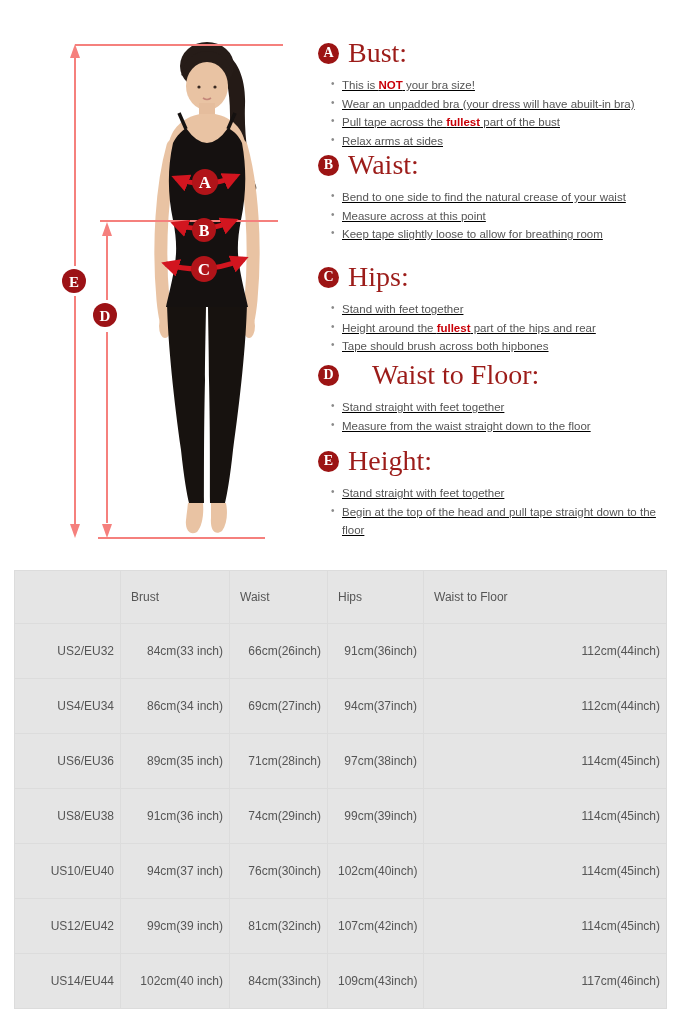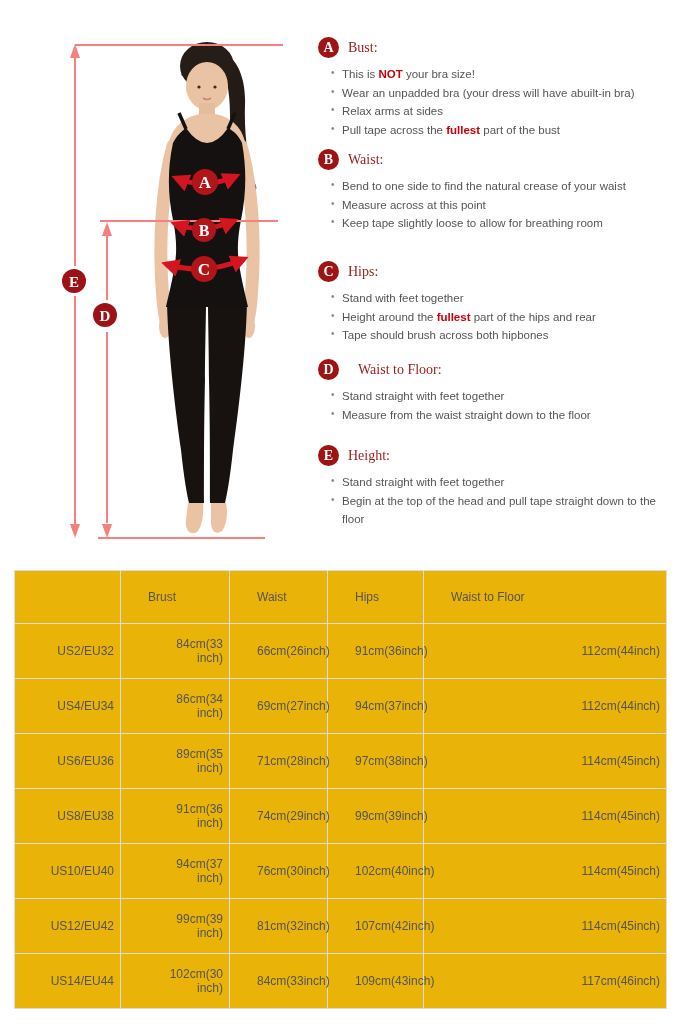--- a/index.html
+++ b/index.html
@@ -9,31 +9,31 @@
   #figure-svg{position:absolute;left:0;top:0;}
 
   
   #sections{position:absolute;left:318px;top:0;width:356px;height:560px;}
   .section{position:absolute;left:0;width:356px;}
   .sec-0{top:37px}.sec-1{top:149px}.sec-2{top:261px}.sec-3{top:359px}.sec-4{top:445px}
   .sec-header{display:flex;align-items:center;gap:9px;}
   .sec-badge{flex:0 0 auto;width:21px;height:21px;border-radius:50%;background:#9c1414;color:#fff;
     font-family:"Liberation Serif",serif;font-weight:bold;font-size:14px;
     display:flex;align-items:center;justify-content:center;}
-  .sec-title{margin:0;font-family:"Liberation Serif",serif;font-weight:normal;font-size:14px;color:#9c1c19;}
-  .sec-3 .sec-title{margin-left:10px;}
-  .bullets{list-style:none;margin:7px 0 0 0;padding:0 0 0 13px;}
+  .sec-title{margin:0;font-family:"Liberation Serif",serif;font-weight:normal;font-size:28px;color:#9c1c19;}
+  .sec-3 .sec-title{margin-left:24px;}
+  .bullets{list-style:none;margin:7px 0 0 0;padding:0 0 0 13px;text-decoration:underline;}
   .bullets li{position:relative;padding-left:11px;font-size:11.5px;color:#555;line-height:1.62;max-width:336px;}
   .bullets li::before{content:"\2022";position:absolute;left:0;top:0;color:#8a8a8a;font-size:10px;}
   .em{color:#c90008;font-weight:bold;}
 
   
   #size-table{position:absolute;left:14px;top:570px;width:652px;border-collapse:collapse;table-layout:fixed;}
   #size-table th,#size-table td{border:1px solid #dcdcdc;font-weight:normal;text-align:left;
-    color:#555;font-size:12px;padding:0 6px 0 27px;vertical-align:middle;background:#eab308;}
+    color:#555;font-size:12px;padding:0 6px 0 10px;vertical-align:middle;background:#e5e5e5;}
   #size-table th{height:52px;}
   #size-table td{height:54px;text-align:right;}
   #size-table td.rowlabel{padding-left:18px;}
   .cw0{width:106px}.cw1{width:109px}.cw2{width:98px}.cw3{width:96px}.cw4{width:243px}
 </style>
 </head>
 <body>
 
 <div class="canvas">
 
@@ -118,22 +118,22 @@
 
   <div id="sections">
       <div class="section sec-0">
         <div class="sec-header">
           <span class="sec-badge">A</span>
           <h2 class="sec-title">Bust:</h2>
         </div>
         <ul class="bullets">
           <li><span>This is </span><span class="em">NOT</span><span> your bra size!</span></li>
           <li><span>Wear an unpadded bra (your dress will have abuilt-in bra)</span></li>
+          <li><span>Pull tape across the </span><span class="em">fullest</span><span> part of the bust</span></li>
           <li><span>Relax arms at sides</span></li>
-          <li><span>Pull tape across the </span><span class="em">fullest</span><span> part of the bust</span></li>
         </ul>
       </div>
       <div class="section sec-1">
         <div class="sec-header">
           <span class="sec-badge">B</span>
           <h2 class="sec-title">Waist:</h2>
         </div>
         <ul class="bullets">
           <li><span>Bend to one side to find the natural crease of your waist</span></li>
           <li><span>Measure across at this point</span></li>
@@ -228,21 +228,21 @@
         </tr>
         <tr>
           <td class="rowlabel">US12/EU42</td>
           <td>99cm(39 inch)</td>
           <td>81cm(32inch)</td>
           <td>107cm(42inch)</td>
           <td>114cm(45inch)</td>
         </tr>
         <tr>
           <td class="rowlabel">US14/EU44</td>
-          <td>102cm(30 inch)</td>
+          <td>102cm(40 inch)</td>
           <td>84cm(33inch)</td>
           <td>109cm(43inch)</td>
           <td>117cm(46inch)</td>
         </tr>
       </tbody>
   </table>
 
 </div>
 
 </body></html>

